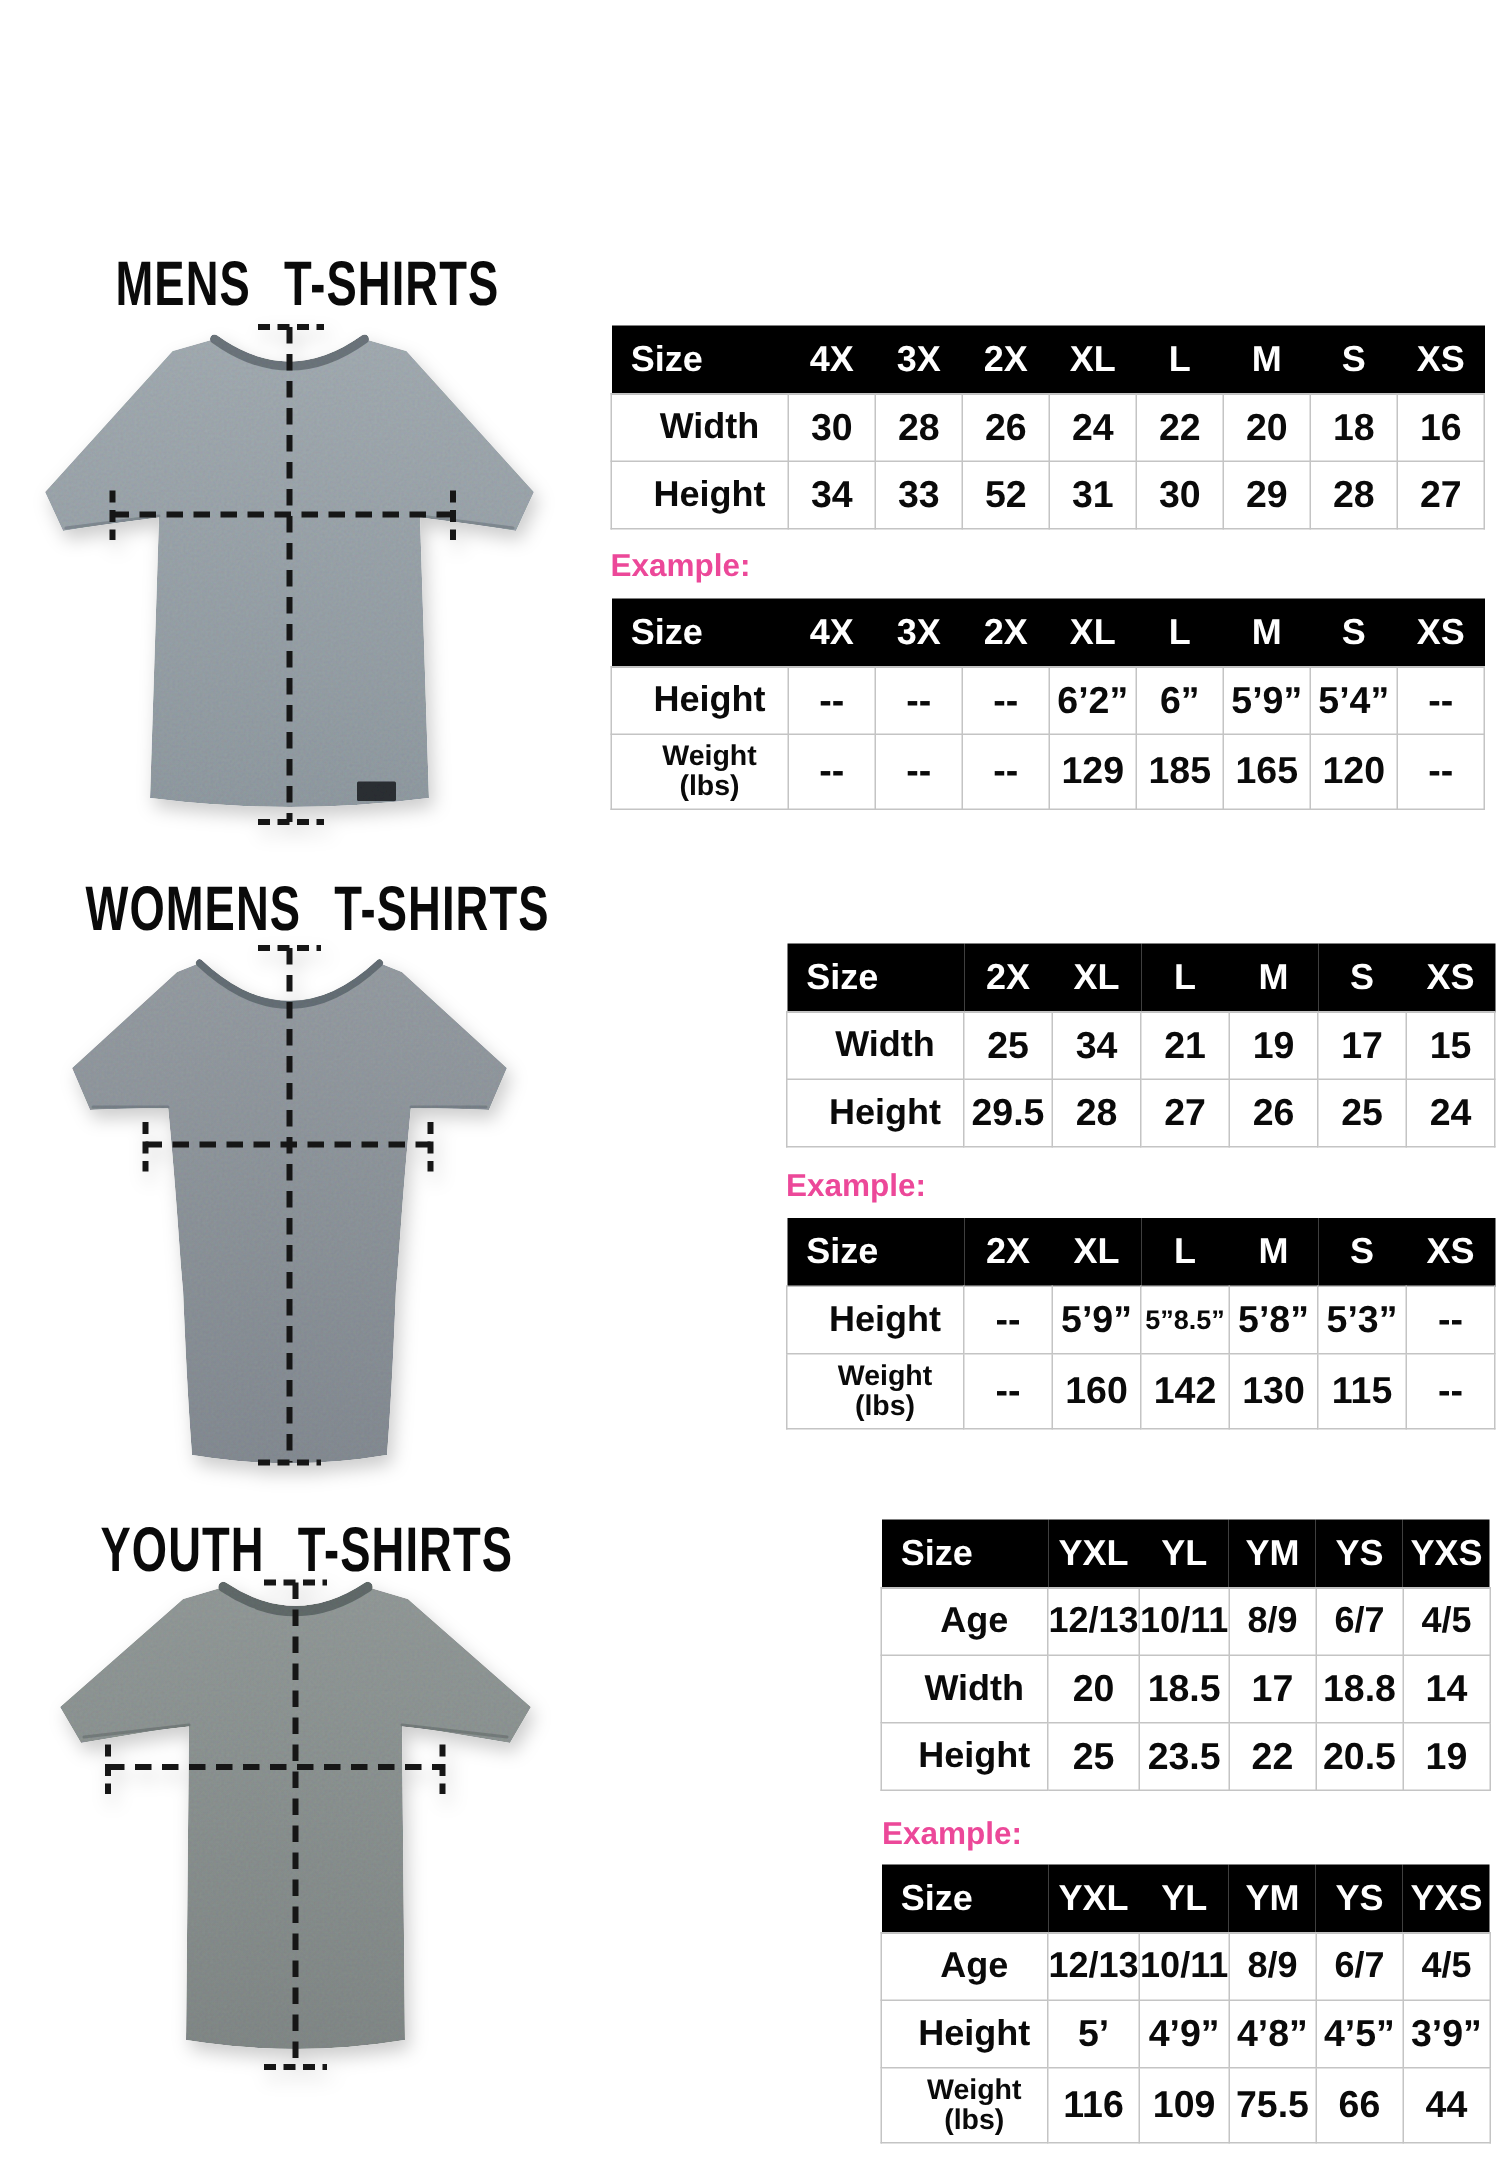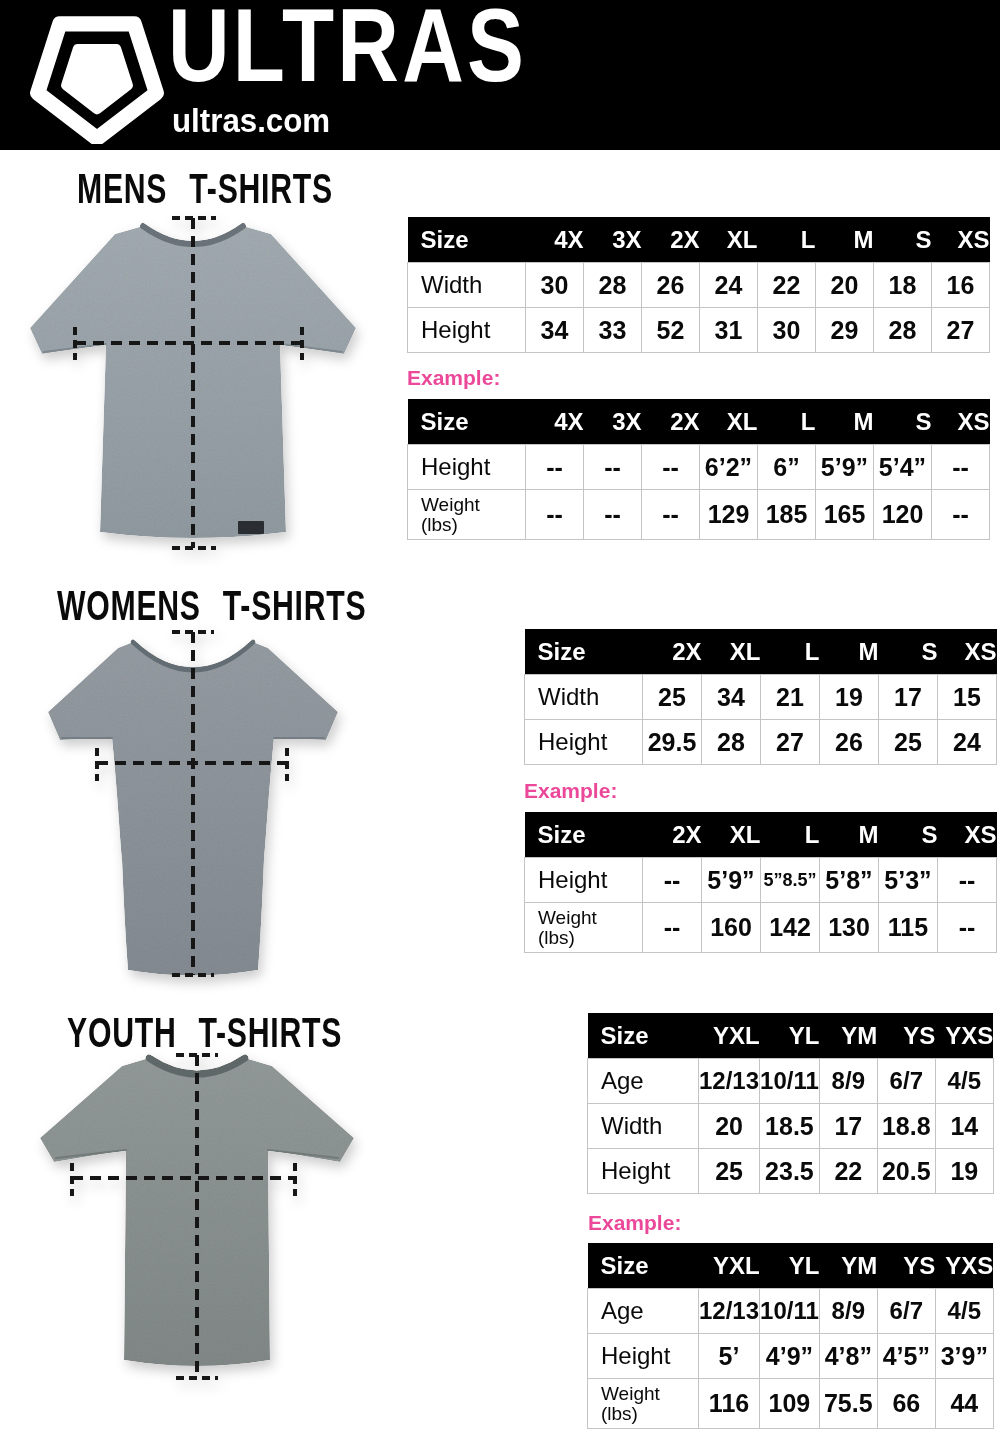--- a/index.html
+++ b/index.html
@@ -23,26 +23,26 @@
 
   .exlabel{position:absolute;font-size:21px;font-weight:800;color:#ec4899;}
   .ex-mens{left:407px;top:366px;}
   .ex-womens{left:524px;top:779px;}
   .ex-youth{left:588px;top:1211px;}
 
   
   .tbl{position:absolute;}
   .tbl table{border-collapse:collapse;table-layout:fixed;}
   .tbl thead th{background:#000;color:#fff;border:none;font-size:24px;font-weight:800;
-                height:45px;text-align:right;padding:0;}
+                height:45px;text-align:center;padding:0;}
   .tbl thead th.lbl{text-align:left;padding-left:13px;margin-left:44px;}
   .tbl tbody tr{height:45px;}
   .tbl tbody tr.tall{height:50px;}
   .tbl tbody th,.tbl tbody td{border:1.5px solid #c4c4c4;background:#fff;padding:0;}
-  .tbl tbody th.lbl{text-align:left;padding-left:13px;font-size:24px;font-weight:400;color:#0a0a0a;}
+  .tbl tbody th.lbl{text-align:center;padding-left:13px;font-size:24px;font-weight:700;color:#0a0a0a;}
   .tbl tbody th.lbl.ml{font-size:19px;line-height:1.05;}
   .tbl tbody td{text-align:center;font-size:25px;font-weight:800;color:#0a0a0a;}
   .tbl tbody td.sm{font-size:24px;}
   .tbl tbody td.xs{font-size:18px;}
   .t-mens-size{left:407px;top:217px;}
   .t-mens-example{left:407px;top:399px;}
   .t-womens-size{left:524px;top:629px;}
   .t-womens-example{left:524px;top:812px;}
   .t-youth-size{left:587px;top:1013px;}
   .t-youth-example{left:587px;top:1243px;}
@@ -54,28 +54,20 @@
   .shirt-youth{left:10px;top:1030px;width:370px;height:366px;}
   .dash{stroke:#161616;stroke-width:4;stroke-dasharray:11 7;fill:none;}
   .dashcap{stroke:#161616;stroke-width:4;stroke-dasharray:8 5;fill:none;}
   .collar{fill:none;stroke-linecap:round;}
 </style>
 </head>
 <body>
 
 <div id="page">
 
-  <div class="topbar">
-    <svg class="logo" viewBox="0 0 100 100" aria-hidden="true">
-      <path d="M50 96 L7 63 L23 13 L77 13 L93 63 Z" fill="none" stroke="#ffffff" stroke-width="11" stroke-linejoin="round" stroke-linecap="round"></path>
-      <path d="M50 75 L27.5 57.5 L36 31 L64 31 L72.5 57.5 Z" fill="#ffffff" stroke="#ffffff" stroke-width="7" stroke-linejoin="round"></path>
-    </svg>
-    <div class="brand">ULTRAS</div>
-    <div class="site">ultras.com</div>
-  </div>
 
   <div class="hd hd-mens">MENS T-SHIRTS</div>
 
   <svg class="shirt shirt-mens" viewBox="0 0 380 372" aria-hidden="true">
     <defs>
       <linearGradient id="gM" x1="0" y1="0" x2="0" y2="1">
         <stop offset="0" stop-color="#a4adb3"></stop>
           <stop offset="1" stop-color="#929ca3"></stop>
       </linearGradient>
       <filter id="fabM" x="-5%" y="-5%" width="110%" height="110%">

